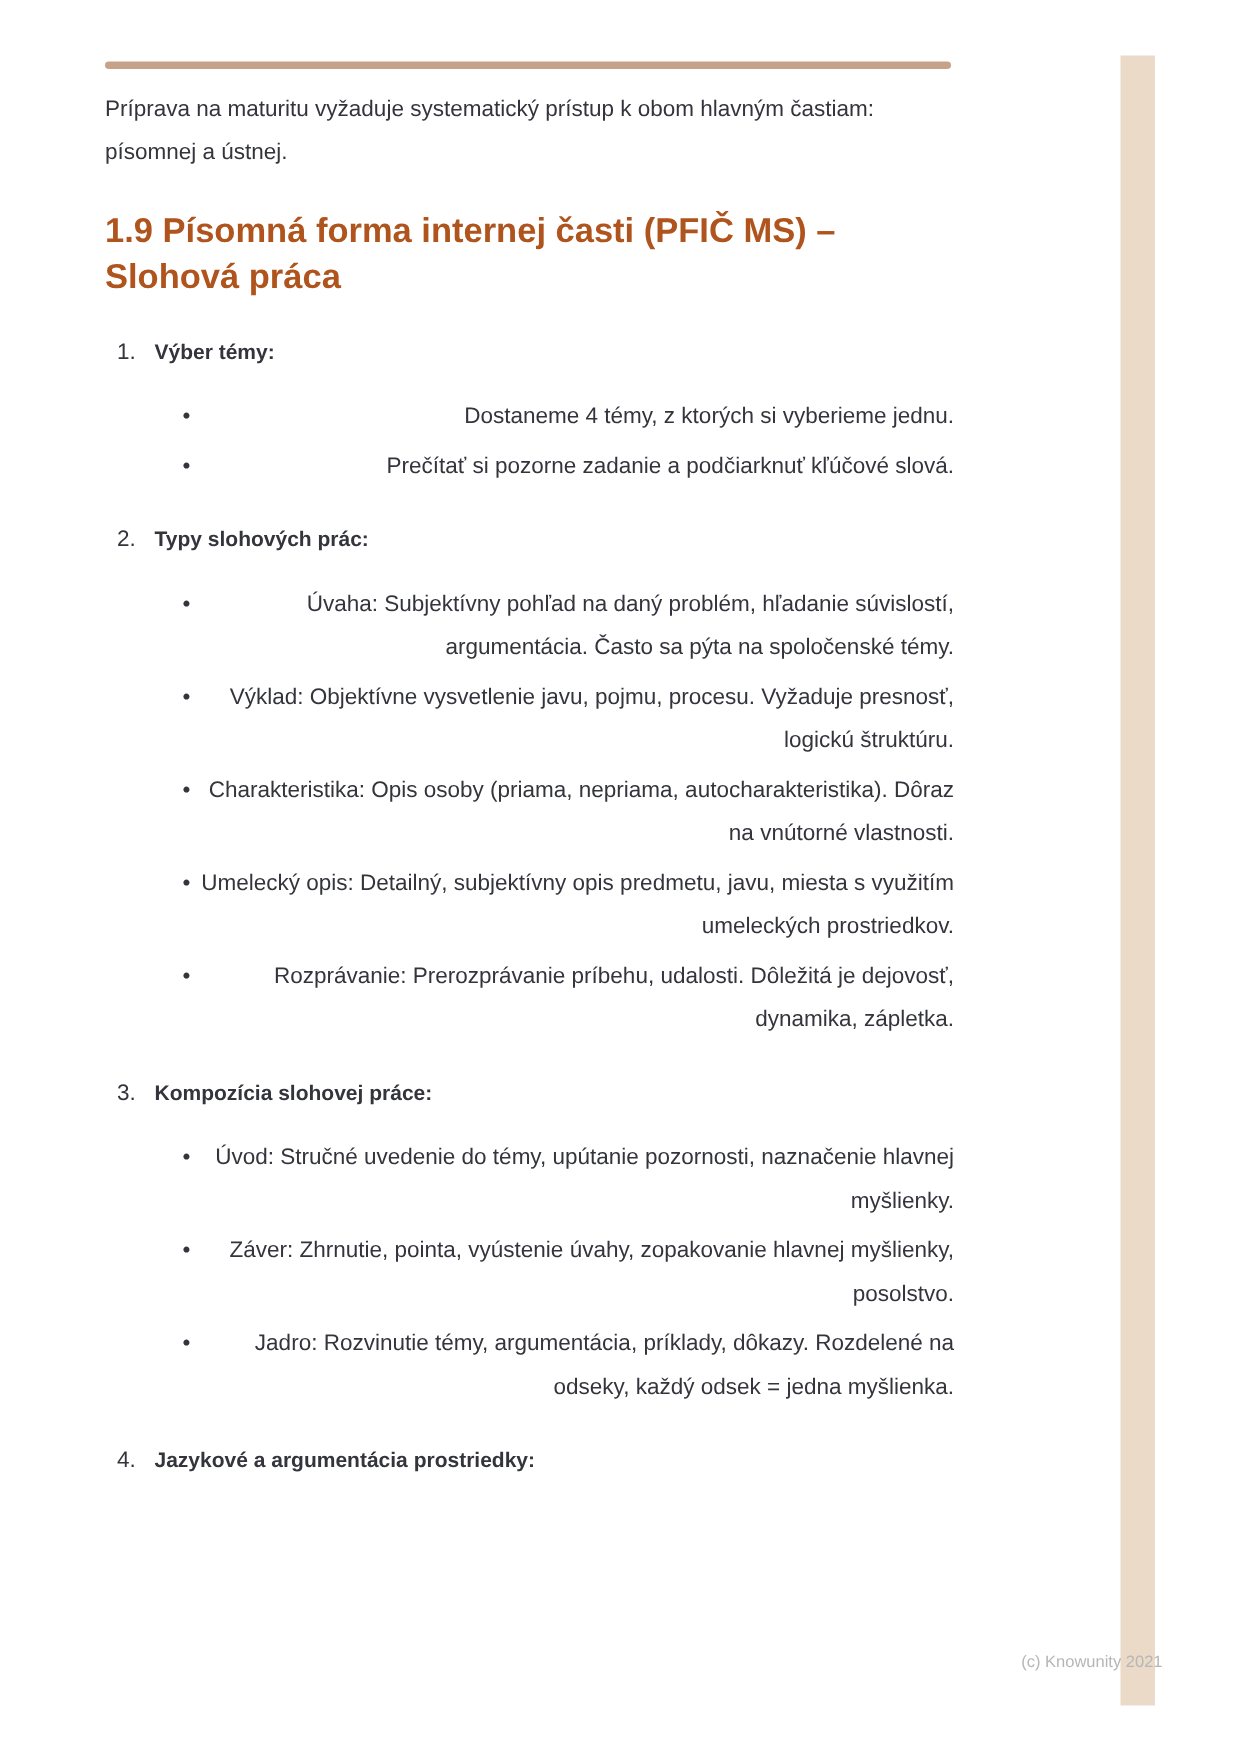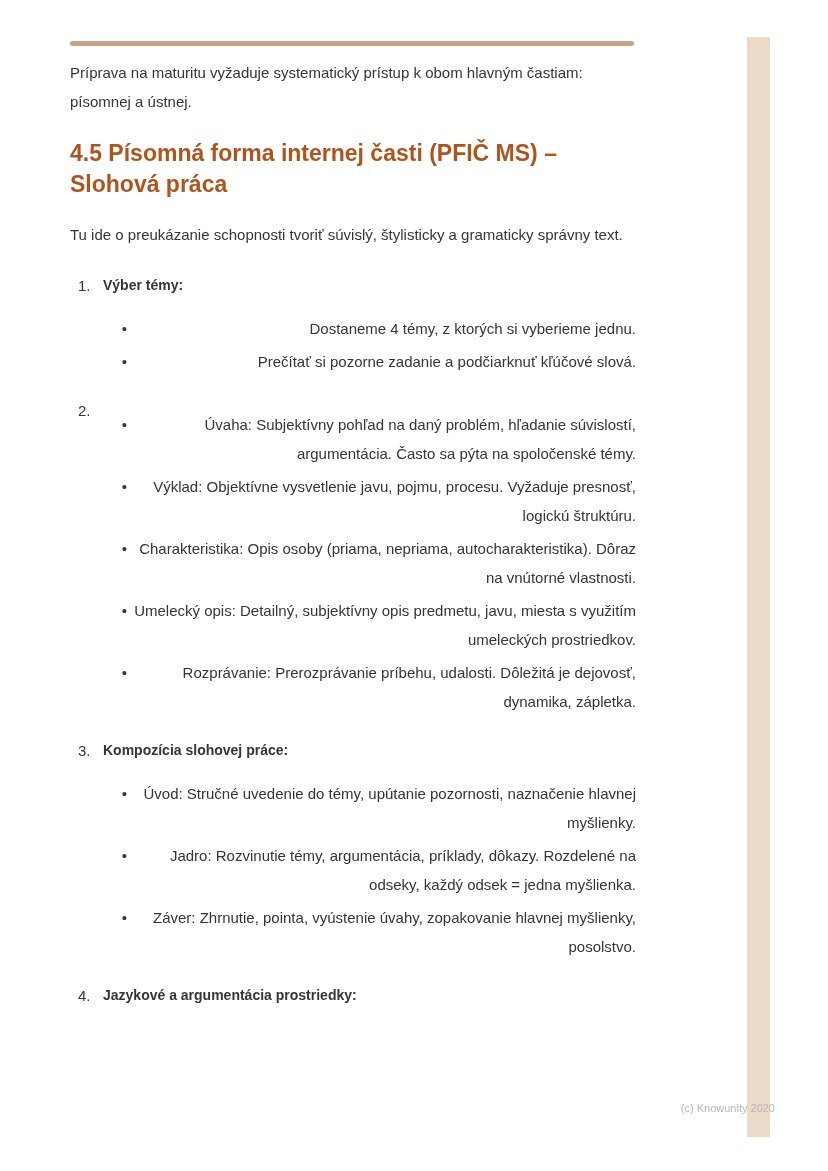--- a/index.html
+++ b/index.html
@@ -87,23 +87,22 @@
 </head>
 <body>
 
 <div class="page">
   <div class="top-bar"></div>
   <div class="right-bar"></div>
 
   <div class="content">
     <p class="body-p">Príprava na maturitu vyžaduje systematický prístup k obom hlavným častiam: písomnej a ústnej.</p>
 
-    <h2 class="heading">4.5 Písomná forma internej časti (PFIČ MS) – Slohová práca</h2>
+    <h2 class="heading">1.9 Písomná forma internej časti (PFIČ MS) – Slohová práca</h2>
 
-    <p class="body-p">Tu ide o preukázanie schopnosti tvoriť súvislý, štylisticky a gramaticky správny text.</p>
 
     <ol class="nlist">
 
       <li class="nitem">
         <span class="num">1.</span>
         <div class="nbody">
           <div class="ntitle">Výber témy:</div>
           <ul class="bullets">
             <li class="bullet">
               <span class="dot"></span>
@@ -113,20 +112,21 @@
               <span class="dot"></span>
               <span class="btext"><span>Prečítať si pozorne zadanie a podčiarknuť kľúčové slová.</span></span>
             </li>
           </ul>
         </div>
       </li>
 
       <li class="nitem">
         <span class="num">2.</span>
         <div class="nbody">
+          <div class="ntitle">Typy slohových prác:</div>
           <ul class="bullets">
             <li class="bullet">
               <span class="dot"></span>
               <span class="btext"><span class="b">Úvaha:</span><span> Subjektívny pohľad na daný problém, hľadanie súvislostí, argumentácia. Často sa pýta na spoločenské témy.</span></span>
             </li>
             <li class="bullet">
               <span class="dot"></span>
               <span class="btext"><span class="b">Výklad:</span><span> Objektívne vysvetlenie javu, pojmu, procesu. Vyžaduje presnosť, logickú štruktúru.</span></span>
             </li>
             <li class="bullet">
@@ -149,34 +149,34 @@
         <span class="num">3.</span>
         <div class="nbody">
           <div class="ntitle">Kompozícia slohovej práce:</div>
           <ul class="bullets">
             <li class="bullet">
               <span class="dot"></span>
               <span class="btext"><span class="b">Úvod:</span><span> Stručné uvedenie do témy, upútanie pozornosti, naznačenie hlavnej myšlienky.</span></span>
             </li>
             <li class="bullet">
               <span class="dot"></span>
-              <span class="btext"><span class="b">Jadro:</span><span> Rozvinutie témy, argumentácia, príklady, dôkazy. Rozdelené na odseky, každý odsek = jedna myšlienka.</span></span>
+              <span class="btext"><span class="b">Záver:</span><span> Zhrnutie, pointa, vyústenie úvahy, zopakovanie hlavnej myšlienky, posolstvo.</span></span>
             </li>
             <li class="bullet">
               <span class="dot"></span>
-              <span class="btext"><span class="b">Záver:</span><span> Zhrnutie, pointa, vyústenie úvahy, zopakovanie hlavnej myšlienky, posolstvo.</span></span>
+              <span class="btext"><span class="b">Jadro:</span><span> Rozvinutie témy, argumentácia, príklady, dôkazy. Rozdelené na odseky, každý odsek = jedna myšlienka.</span></span>
             </li>
           </ul>
         </div>
       </li>
 
       <li class="nitem">
         <span class="num">4.</span>
         <div class="nbody">
           <div class="ntitle">Jazykové a argumentácia prostriedky:</div>
         </div>
       </li>
 
     </ol>
   </div>
 
-  <div class="footer">(c) Knowunity 2020</div>
+  <div class="footer">(c) Knowunity 2021</div>
 </div>
 
 </body></html>

